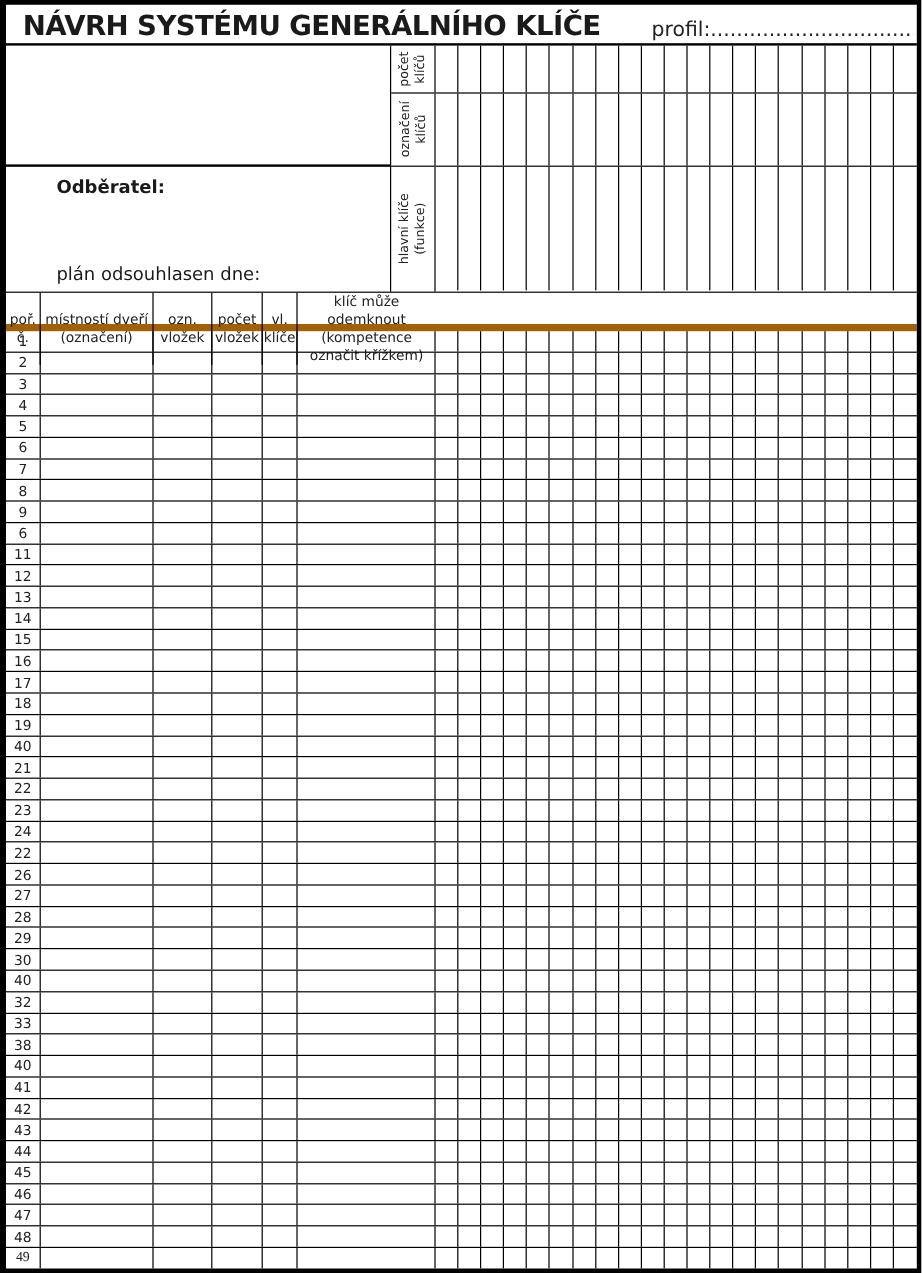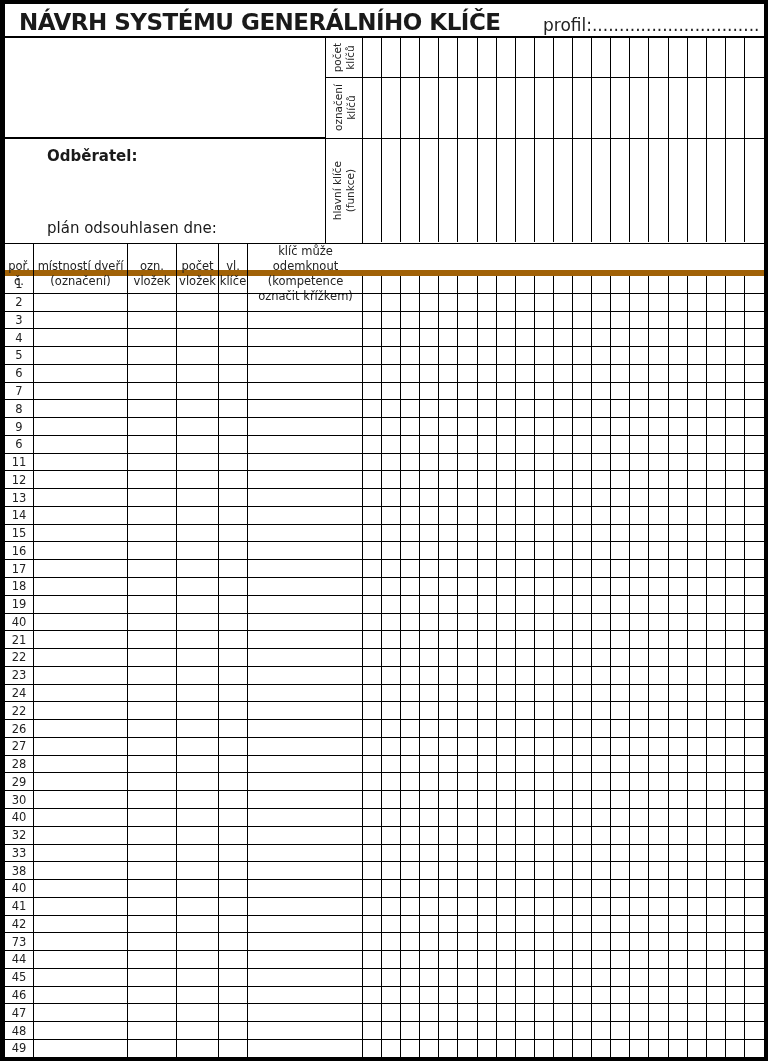--- a/index.html
+++ b/index.html
@@ -61,21 +61,21 @@
   }
   .hcell:last-child { border-right:none; }
 
   
   .tbody { position:absolute; top:276px; left:5px; width:759px; height:781px; display:flex; flex-direction:column; }
   .trow {
     flex:1 1 0; display:grid;
     grid-template-columns:29px 94px 49px 42px 29px 115px repeat(21, 1fr);
     border-bottom:1px solid #000;
   }
-  .trow:last-child { border-bottom:none; }
+  .trow:last-child { border-bottom:none;font-family:Liberation Serif, serif; }
   .cell { border-right:1px solid #000; }
   .cell:last-child { border-right:none; }
   .cell.num { display:flex; align-items:center; justify-content:center; font-size:11.5px; color:#222; }
 </style>
 </head>
 <body>
 
 <div class="page">
   <div class="frame"></div>
 
@@ -1282,21 +1282,21 @@
         <div class="cell"></div>
         <div class="cell"></div>
         <div class="cell"></div>
         <div class="cell"></div>
         <div class="cell"></div>
         <div class="cell"></div>
         <div class="cell"></div>
         <div class="cell"></div>
       </div>
       <div class="trow">
-        <div class="cell num">73</div>
+        <div class="cell num">43</div>
         <div class="cell"></div>
         <div class="cell"></div>
         <div class="cell"></div>
         <div class="cell"></div>
         <div class="cell"></div>
         <div class="cell"></div>
         <div class="cell"></div>
         <div class="cell"></div>
         <div class="cell"></div>
         <div class="cell"></div>

